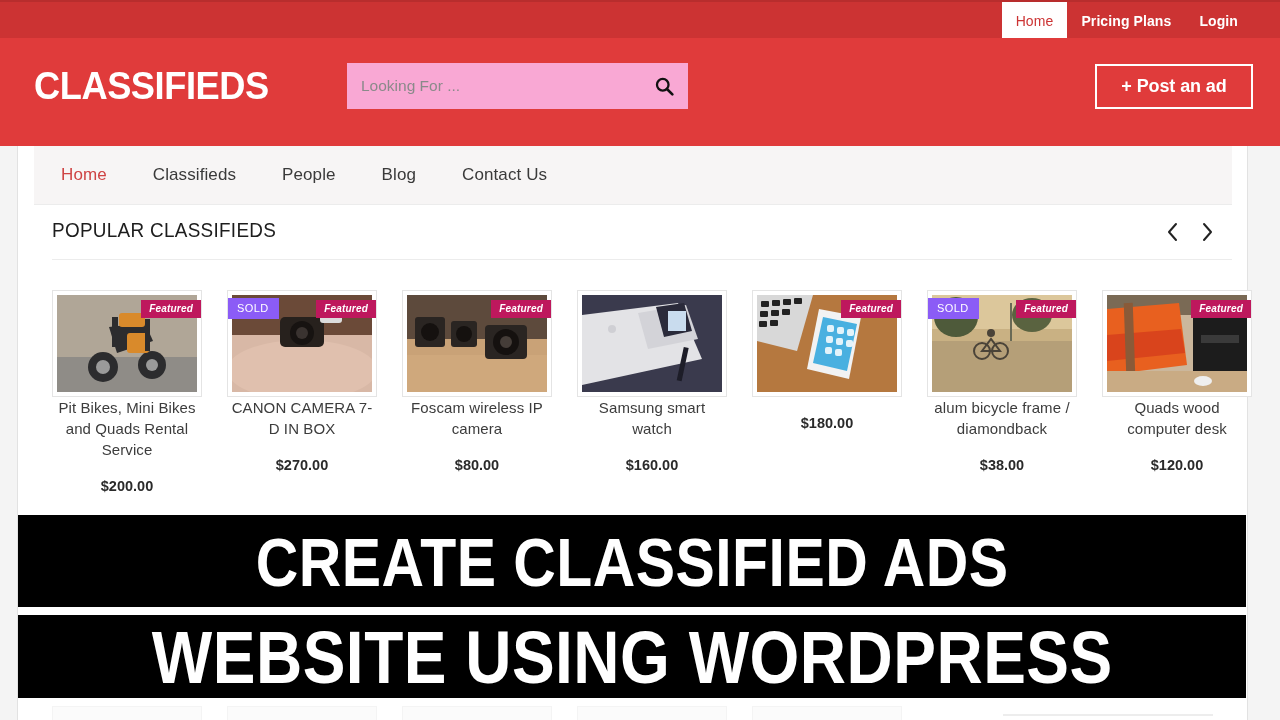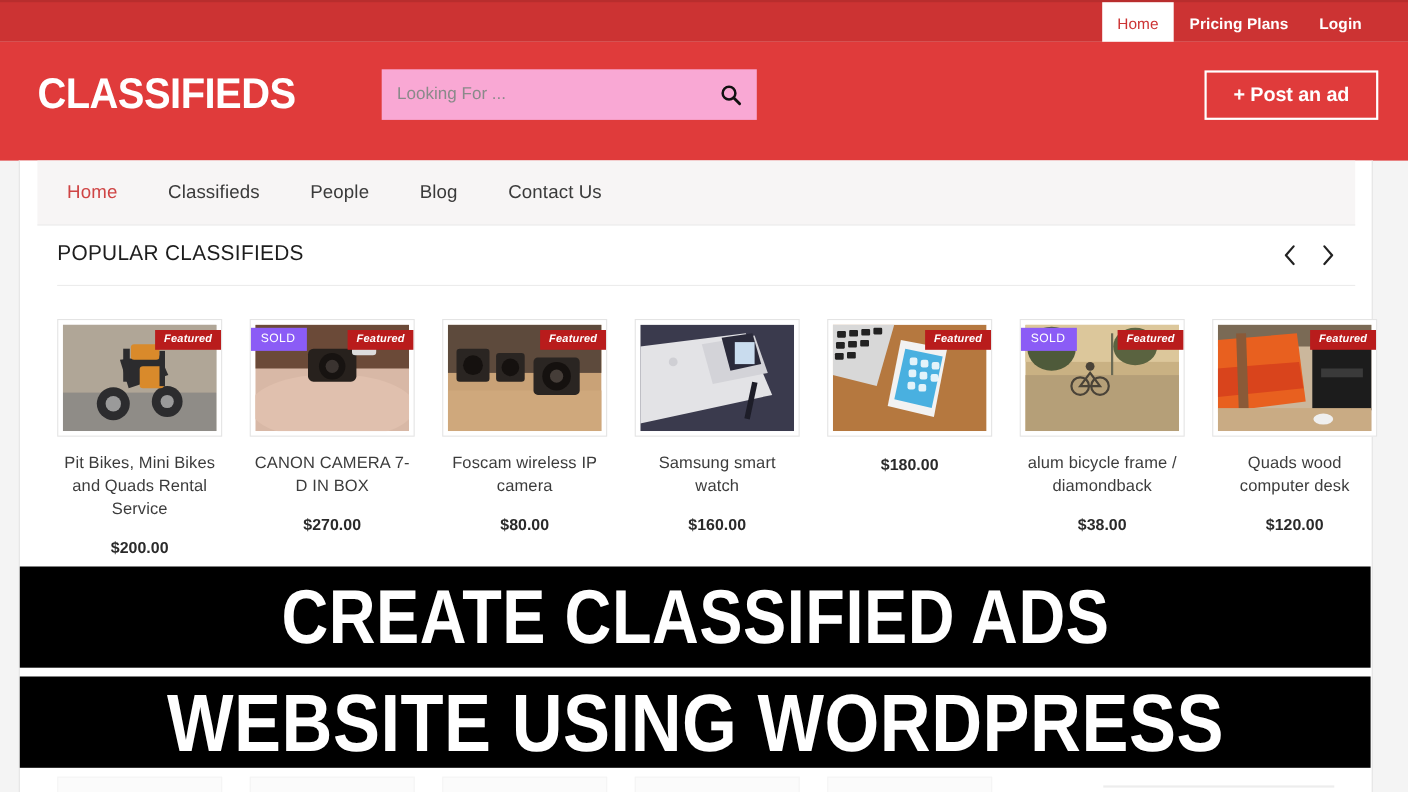--- a/index.html
+++ b/index.html
@@ -230,42 +230,41 @@
     overflow: hidden;
   }
   .card-img {
     width: 100%; height: 100%;
     overflow: hidden;
     position: relative;
   }
   .badge-featured {
     position: absolute;
     right: 0; top: 9px;
-    background: #b91c1c;
+    background: #be185d;
     color: #ffffff;
     font-size: 10px;
     font-weight: bold;
     font-style: italic;
     padding: 3px 8px 4px 8px;
     letter-spacing: .2px;
     z-index: 4;
   }
   .badge-sold {
     position: absolute;
     left: 0; top: 7px;
     background: #8b5cf6;
     color: #ffffff;
     font-size: 11px;
     font-weight: normal;
     padding: 4px 10px 5px 9px;
     letter-spacing: .4px;
     z-index: 5;
   }
   .card-title {
-    margin-top: 13px;
     font-size: 15px;
     color: #3c3c3c;
     line-height: 21px;
     letter-spacing: .1px;
   }
   .card-price {
     margin-top: 18px;
     font-size: 14.5px;
     font-weight: bold;
     color: #2a2a2a;

